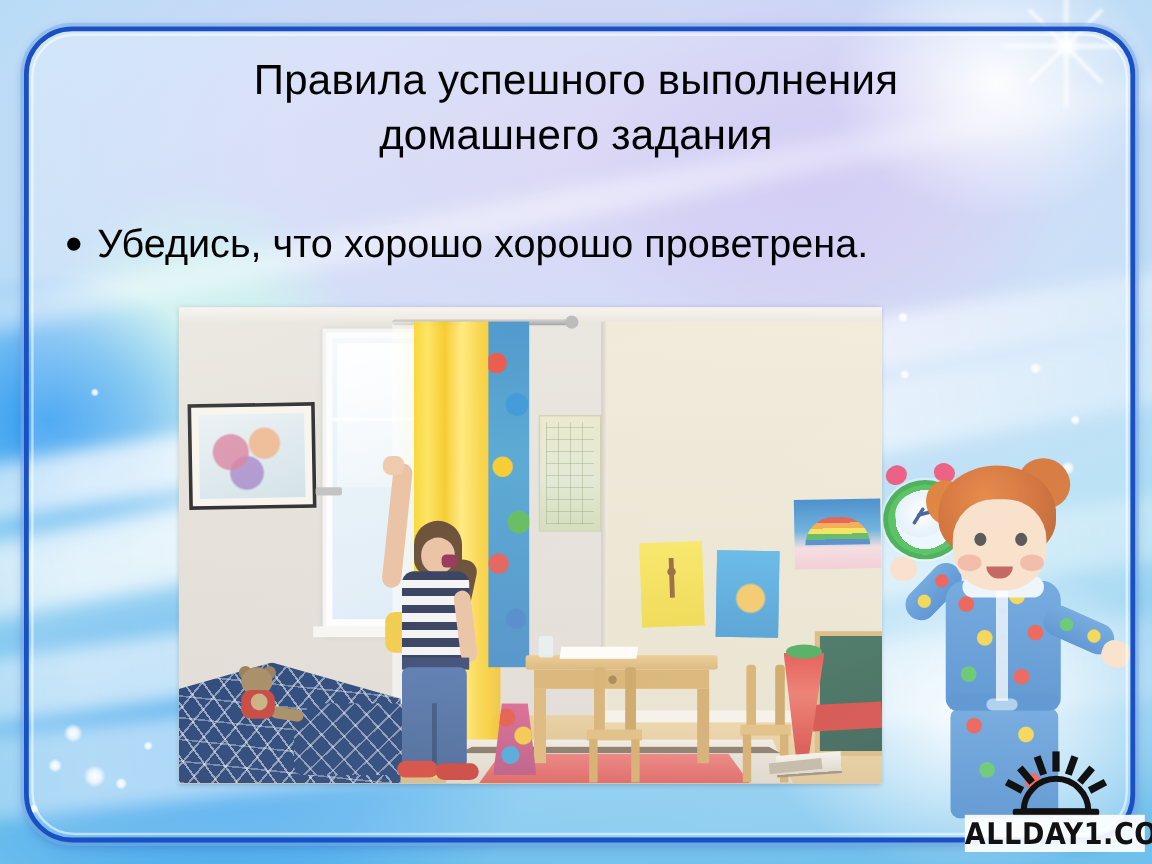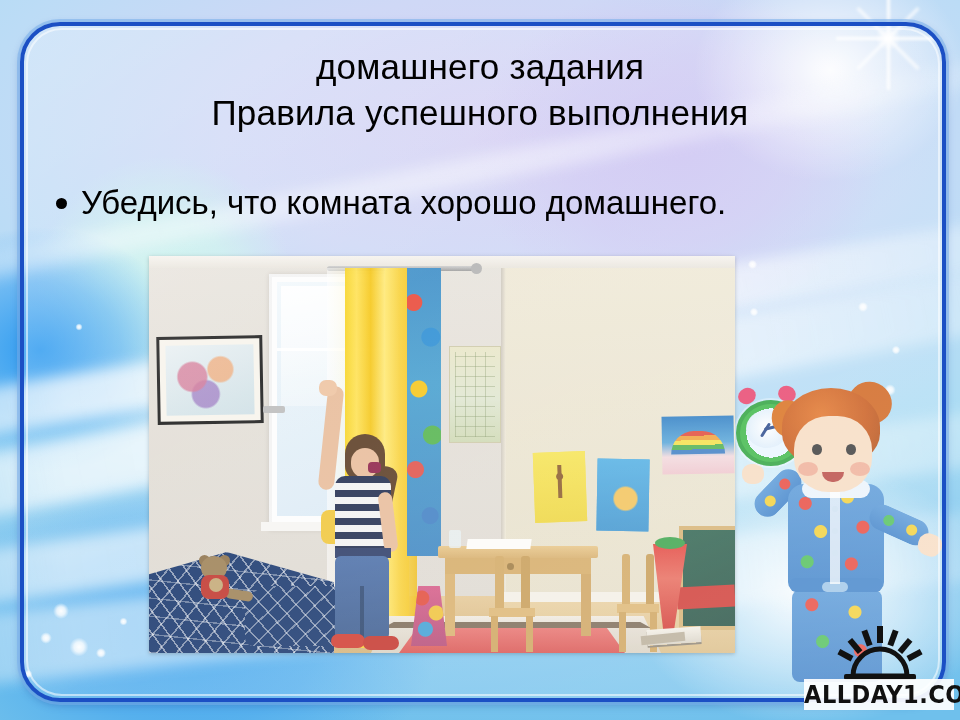--- a/index.html
+++ b/index.html
@@ -453,27 +453,27 @@
     <div class="b b-eyeL"></div>
     <div class="b b-eyeR"></div>
     <div class="b b-mouth"></div>
   </div>
 
   <div class="frame">
     <div class="frame-inner"></div>
   </div>
 
   <div class="title">
+    <div>Правила успешного выполнения</div>
     <div>домашнего задания</div>
-    <div>Правила успешного выполнения</div>
   </div>
 
   <div class="bullet-row">
     <div class="bullet-dot"></div>
-    <div class="bullet-text">Убедись, что комната хорошо домашнего.</div>
+    <div class="bullet-text">Убедись, что хорошо хорошо проветрена.</div>
   </div>
 
   <div class="logo">
     <div class="logo-sun">
       <svg viewBox="0 0 88 56" width="88" height="56">
         <g fill="#111">
           <rect x="41" y="0" width="6" height="17"></rect>
           <rect x="28" y="4" width="6" height="16" transform="rotate(-20 31 12)"></rect>
           <rect x="54" y="4" width="6" height="16" transform="rotate(20 57 12)"></rect>
           <rect x="16" y="12" width="6" height="16" transform="rotate(-40 19 20)"></rect>

